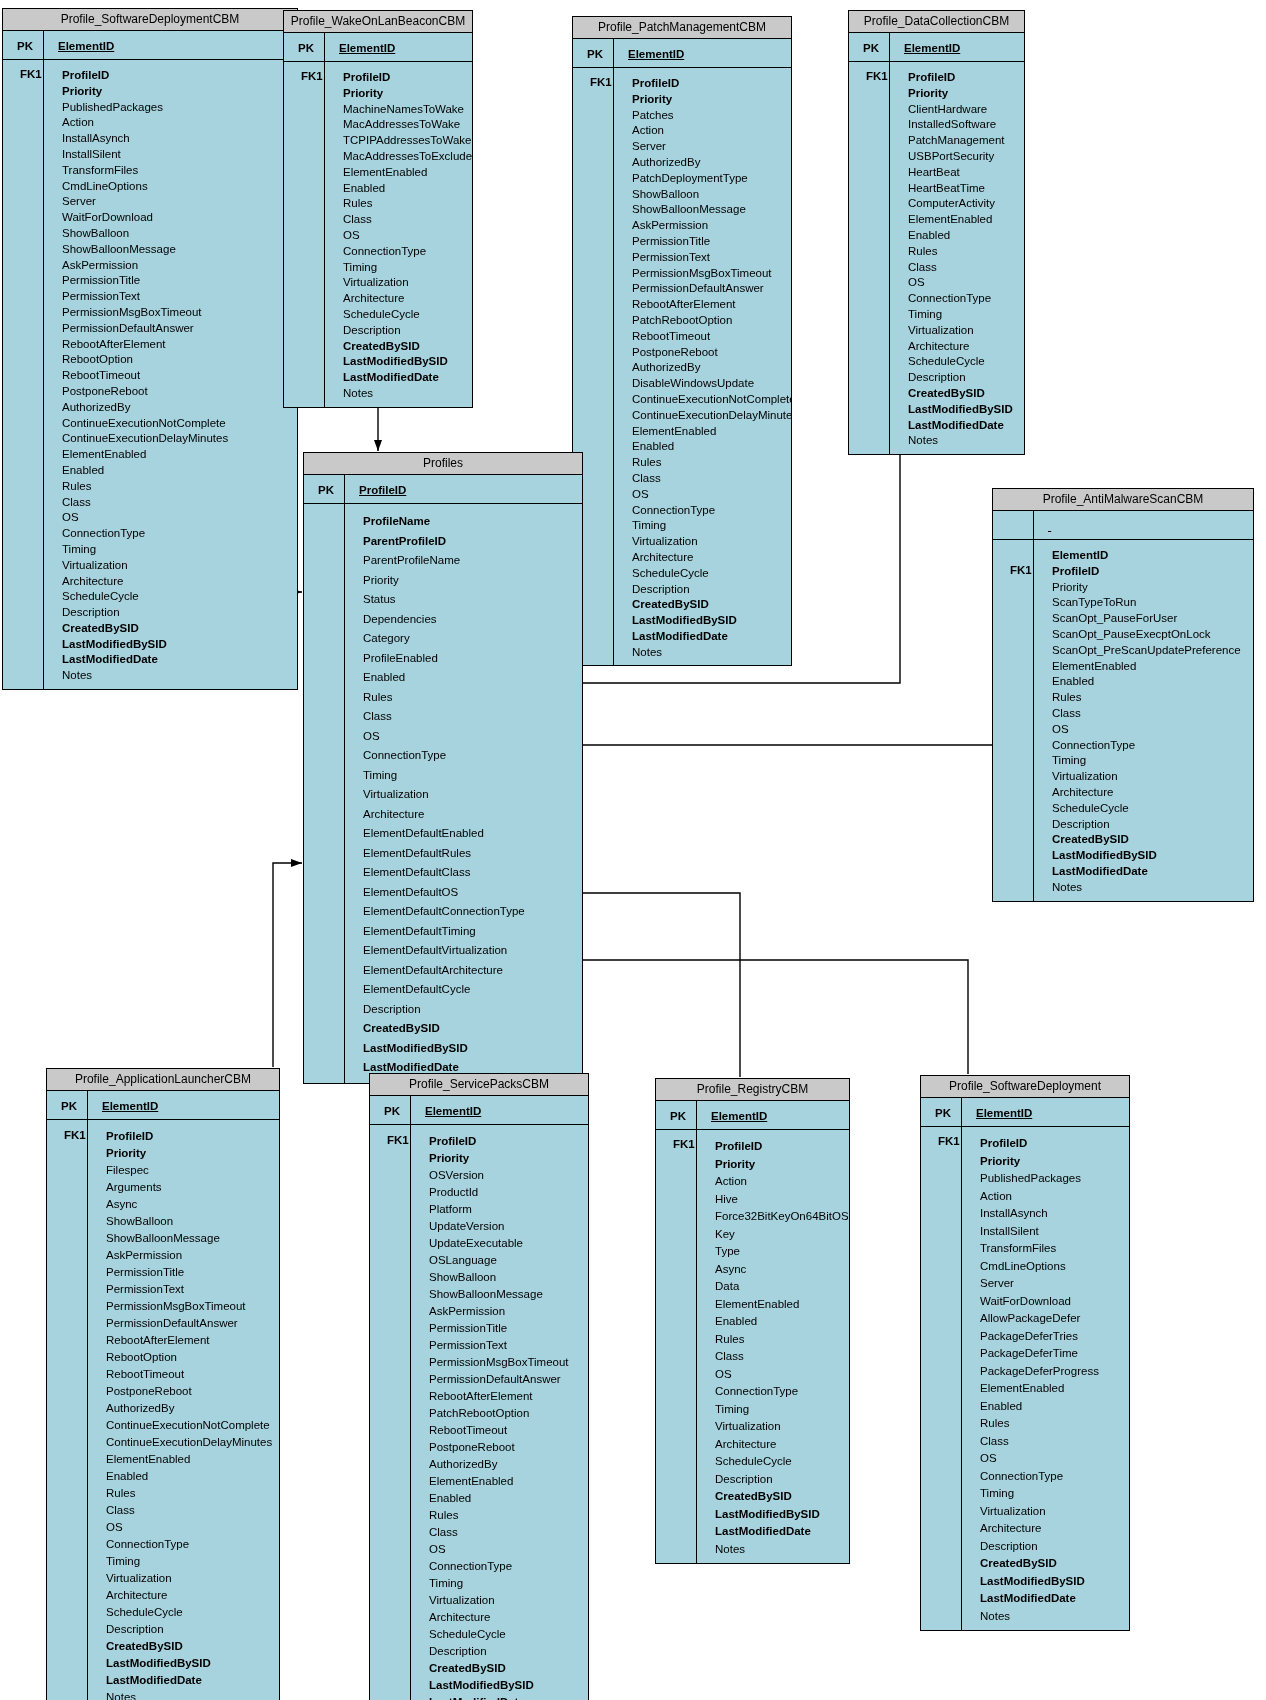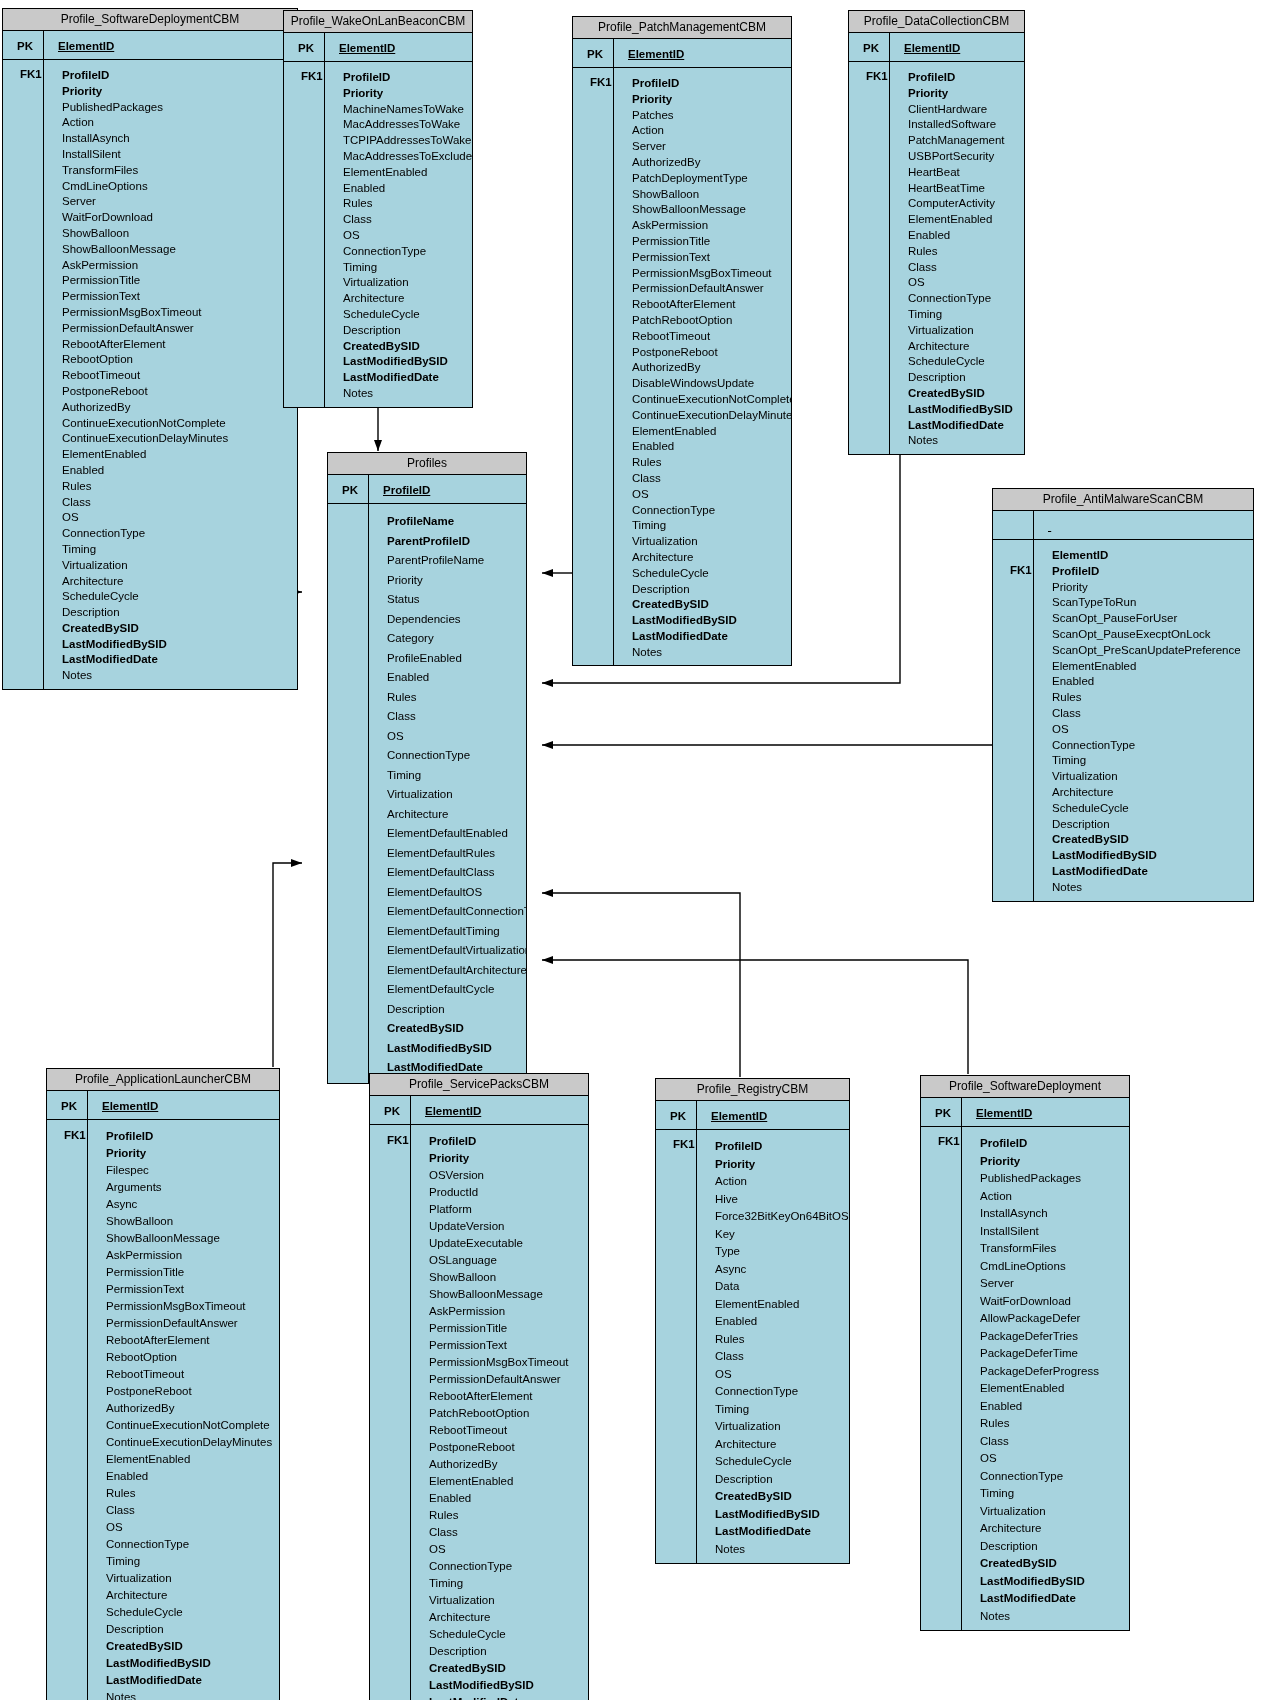--- a/index.html
+++ b/index.html
@@ -184,21 +184,21 @@
         <div class="frow"><span class="k">&nbsp;</span><span class="f">Architecture</span></div>
         <div class="frow"><span class="k">&nbsp;</span><span class="f">ScheduleCycle</span></div>
         <div class="frow"><span class="k">&nbsp;</span><span class="f">Description</span></div>
         <div class="frow"><span class="k">&nbsp;</span><span class="f b">CreatedBySID</span></div>
         <div class="frow"><span class="k">&nbsp;</span><span class="f b">LastModifiedBySID</span></div>
         <div class="frow"><span class="k">&nbsp;</span><span class="f b">LastModifiedDate</span></div>
         <div class="frow"><span class="k">&nbsp;</span><span class="f">Notes</span></div>
       </div>
       <div class="vline"></div>
     </div>
-    <div class="tbl" style="left: 303px; top: 452px; width: 200px; margin-left: 24px; --rh: 17.5px;">
+    <div class="tbl" style="left: 303px; top: 452px; width: 280px; --rh: 17.5px;">
       <div class="ttl">Profiles</div>
       <div class="pkrow"><span class="k">PK</span><span class="f">ProfileID</span></div>
       <div class="tbody">
         <div class="frow"><span class="k">&nbsp;</span><span class="f b">ProfileName</span></div>
         <div class="frow"><span class="k">&nbsp;</span><span class="f b">ParentProfileID</span></div>
         <div class="frow"><span class="k">&nbsp;</span><span class="f">ParentProfileName</span></div>
         <div class="frow"><span class="k">&nbsp;</span><span class="f">Priority</span></div>
         <div class="frow"><span class="k">&nbsp;</span><span class="f">Status</span></div>
         <div class="frow"><span class="k">&nbsp;</span><span class="f">Dependencies</span></div>
         <div class="frow"><span class="k">&nbsp;</span><span class="f">Category</span></div>

